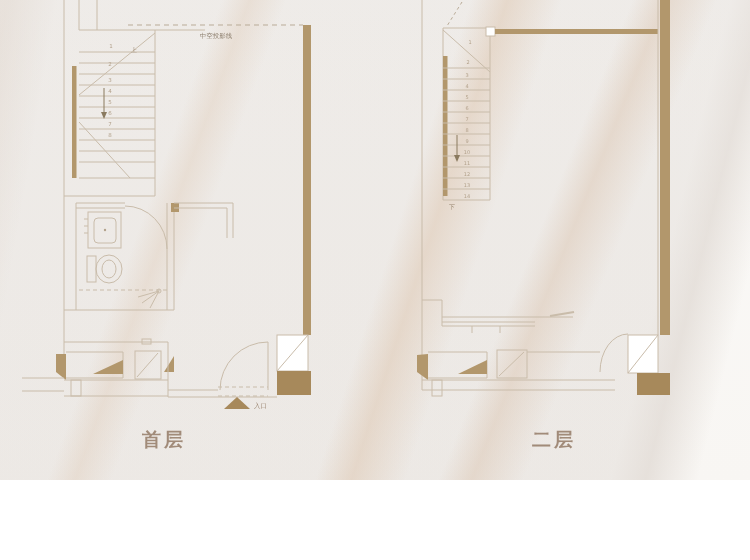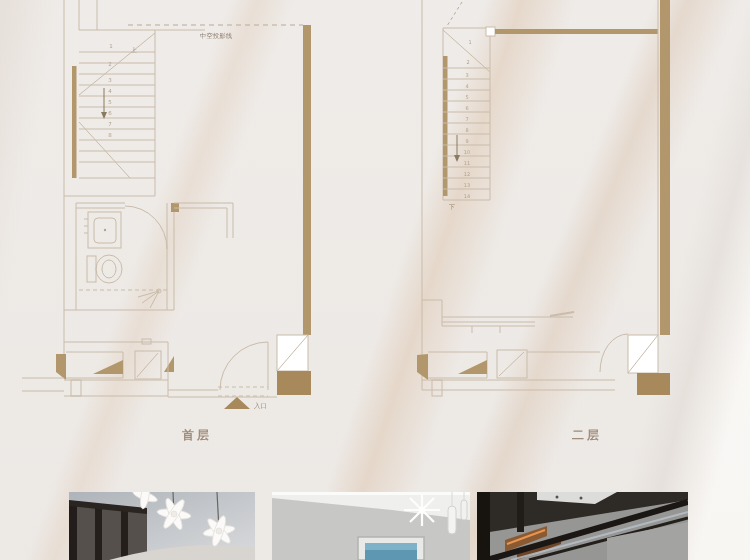--- a/index.html
+++ b/index.html
@@ -1,30 +1,30 @@
 <!DOCTYPE html>
 <html><head>
 <meta charset="utf-8">
 <style>
   html,body{margin:0;padding:0;}
   .page{
-    position:relative; width:750px; height:560px; overflow:hidden;
+    position:relative; width:750px; height:480px; overflow:hidden;
     font-family:"DejaVu Sans","Liberation Sans",sans-serif;
     background:
       linear-gradient(108deg, rgba(226,204,182,0) 52%, rgba(221,197,174,.50) 56%, rgba(245,238,231,0) 62%),
       linear-gradient(110deg, rgba(226,206,188,0) 24%, rgba(223,202,182,.38) 27%, rgba(250,246,242,0) 31%),
       linear-gradient(112deg, rgba(221,198,178,0) 67%, rgba(218,195,174,.46) 70.5%, rgba(250,246,242,0) 76%),
       linear-gradient(104deg, rgba(210,202,196,.30) 84%, rgba(208,198,190,.45) 88%, rgba(252,250,248,0) 94%),
       linear-gradient(100deg, rgba(224,208,194,.35) 1%, rgba(252,250,248,0) 7%),
       linear-gradient(#fbfaf8,#f8f6f3);
   }
   .plans-svg{position:absolute;left:0;top:0;}
   .plan-label{
-    position:absolute; top:427px; width:70px; text-align:right;
-    font-size:12px; font-weight:600; letter-spacing:3px; color:#a18b79;
+    position:absolute; top:427px; width:70px; text-align:left;
+    font-size:19px; font-weight:600; letter-spacing:3px; color:#a18b79;
   }
   #label-floor1{left:142px;}
   #label-floor2{left:532px;}
   .photo{position:absolute; top:492px; height:68px; overflow:hidden; background:#cfcfcd;}
   .photo svg{display:block;}
   #photo-1{left:69px;  width:186px;}
   #photo-2{left:272px; width:198px;}
   #photo-3{left:477px; width:211px;}
   text{font-family:"DejaVu Sans",sans-serif;}
 </style>

